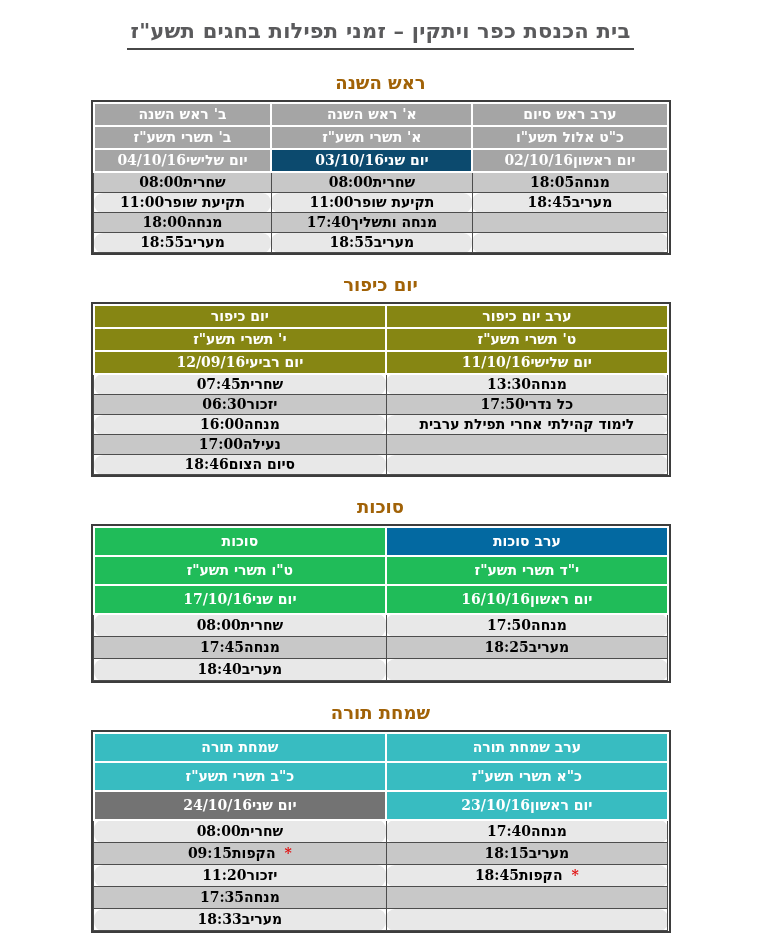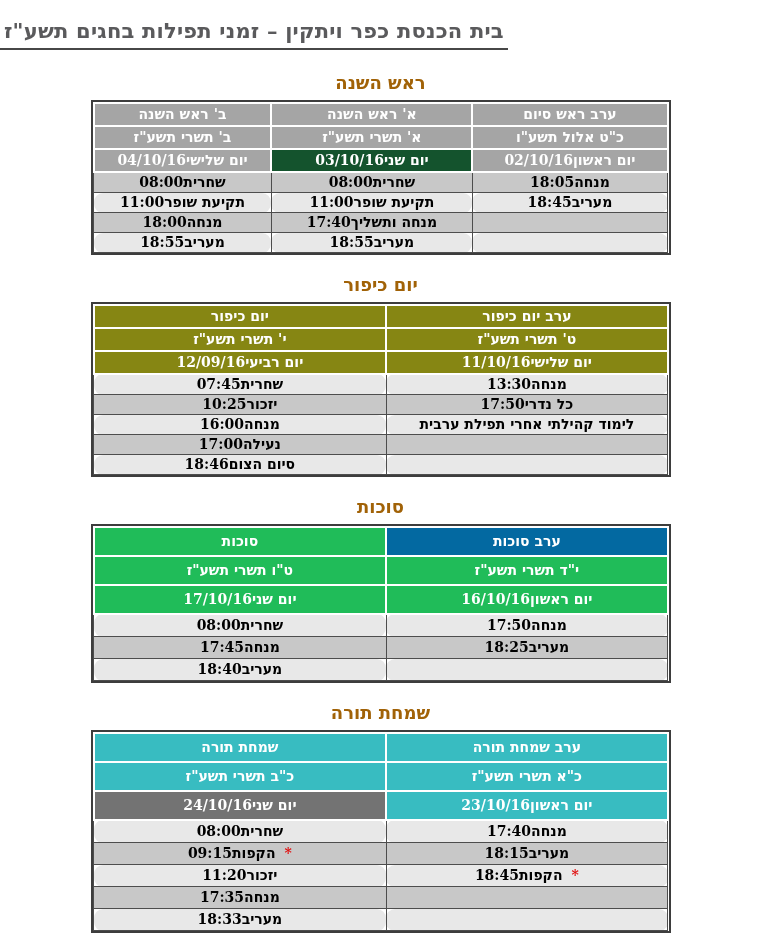--- a/index.html
+++ b/index.html
@@ -3,21 +3,21 @@
 <meta charset="utf-8">
 <style>
   html,body{margin:0;padding:0;background:#fff;}
   body{
     width:761px;min-height:938px;
     font-family:"DejaVu Serif","DejaVu Sans",serif;
     direction:rtl;
     -webkit-font-smoothing:antialiased;
   }
   .page{width:761px;min-height:938px;box-sizing:border-box;padding-top:16px;background:#fff;}
-  .title-wrap{text-align:left;}
+  .title-wrap{text-align:center;}
   .doc-title{
     display:inline-block;margin:2px 0 0;padding:0 4px 5px;
     font-size:21px;font-weight:bold;color:#5a5a5c;
     border-bottom:2px solid #474747;letter-spacing:.2px;
   }
   .tables{width:580px;margin:0 auto;}
   .holiday h2{
     text-align:center;margin:19px 0 7px;
     font-size:18px;font-weight:bold;color:#a16207;
   }
@@ -68,21 +68,21 @@
                 <th style="background: rgb(165, 165, 165);">א' ראש השנה</th>
                 <th style="background: rgb(165, 165, 165);">ב' ראש השנה</th>
               </tr>
               <tr>
                 <th style="background: rgb(165, 165, 165);">כ"ט אלול תשע"ו</th>
                 <th style="background: rgb(165, 165, 165);">א' תשרי תשע"ז</th>
                 <th style="background: rgb(165, 165, 165);">ב' תשרי תשע"ז</th>
               </tr>
               <tr>
                 <th style="background: rgb(165, 165, 165);">יום ראשון02/10/16</th>
-                <th style="background: #14532d; margin-left: 44px;">יום שני03/10/16</th>
+                <th style="background: #0c4a6e; margin-left: 44px;">יום שני03/10/16</th>
                 <th style="background: rgb(165, 165, 165);">יום שלישי04/10/16</th>
               </tr>
             </thead>
             <tbody>
               <tr class="dark">
                 <td>מנחה18:05</td>
                 <td>שחרית08:00</td>
                 <td>שחרית08:00</td>
               </tr>
               <tr class="light">
@@ -127,21 +127,21 @@
                 <th style="background: rgb(134, 134, 19);">יום רביעי12/09/16</th>
               </tr>
             </thead>
             <tbody>
               <tr class="light">
                 <td>מנחה13:30</td>
                 <td>שחרית07:45</td>
               </tr>
               <tr class="dark">
                 <td>כל נדרי17:50</td>
-                <td>יזכור10:25</td>
+                <td>יזכור06:30</td>
               </tr>
               <tr class="light">
                 <td>לימוד קהילתי אחרי תפילת ערבית</td>
                 <td>מנחה16:00</td>
               </tr>
               <tr class="dark">
                 <td></td>
                 <td>נעילה17:00</td>
               </tr>
               <tr class="light">

